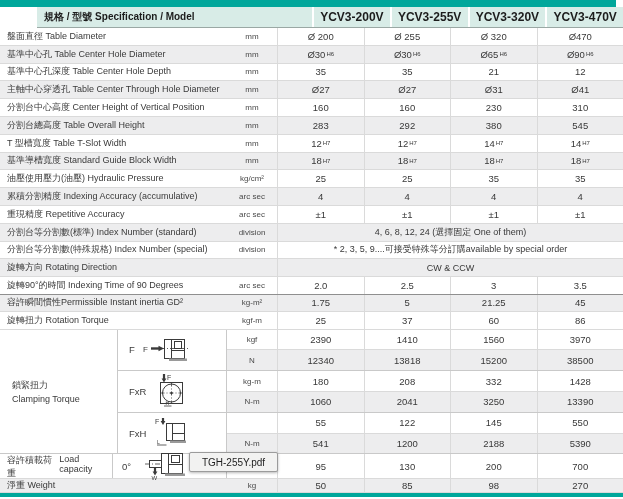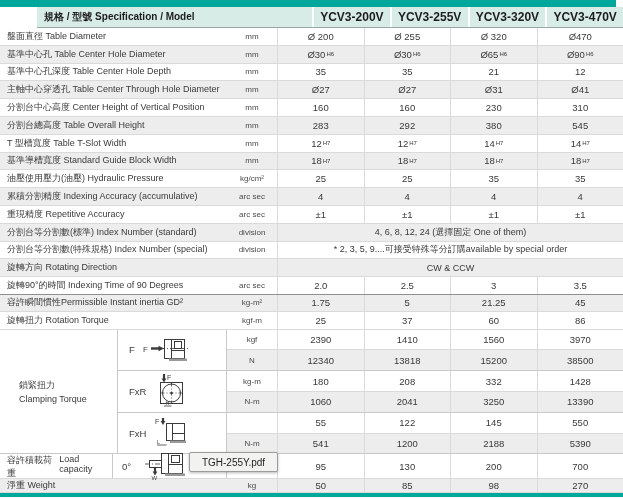--- a/index.html
+++ b/index.html
@@ -29,21 +29,21 @@
   .unit { width:50px; display:flex; align-items:center; justify-content:center; font-size:8px; color:#4a4a4a; text-align:right; }
   .vcell { flex:1 1 0; display:flex; align-items:center; justify-content:center;
     border-left:1px solid #dadada; font-size:9.5px; color:#383838; }
   .spancell { flex:1 1 0; display:flex; align-items:center; justify-content:center;
     border-left:1px solid #dadada; font-size:9px; color:#383838; white-space:nowrap; }
   sup { font-size:6px; margin-left:1px; line-height:0; }
 
   
   .clamp { display:flex; height:124.8px; border-bottom:1px solid #c9c9c9; font-size:9px; }
   .clamp-label { width:118px; border-right:1px solid #c9c9c9; display:flex; flex-direction:column;
-    justify-content:center; padding-left:19px; gap:2px; }
+    justify-content:center; padding-left:12px; gap:2px; }
   .cgroups { flex:1 1 0; display:flex; flex-direction:column; }
   .cgroup { flex:1 1 0; display:flex; border-bottom:1px solid #c9c9c9; }
   .cgroup:last-child { border-bottom:none; }
   .ghead { width:109px; border-right:1px solid #c9c9c9; display:flex; align-items:center;
     padding-left:11px; gap:7px; font-size:9.5px; color:#3a3a3a; }
   .grows { flex:1 1 0; display:flex; flex-direction:column; }
   .grow { flex:1 1 0; display:flex; border-bottom:1px solid #dadada; }
   .grow:last-child { border-bottom:none; }
   .grow.alt { background:#EDEDEE; }
   .grow .unit, .loadrow .unit, .wrow .unit { align-self:stretch; }

